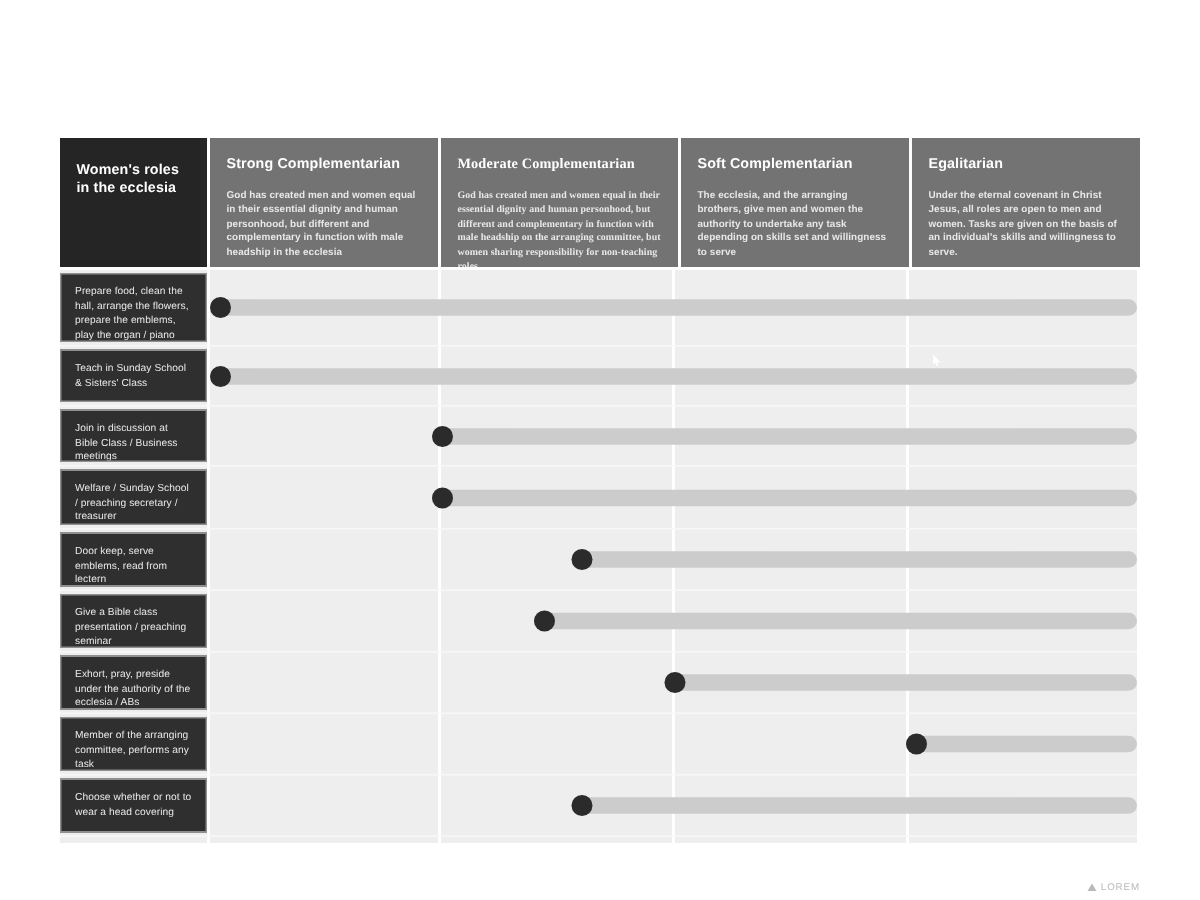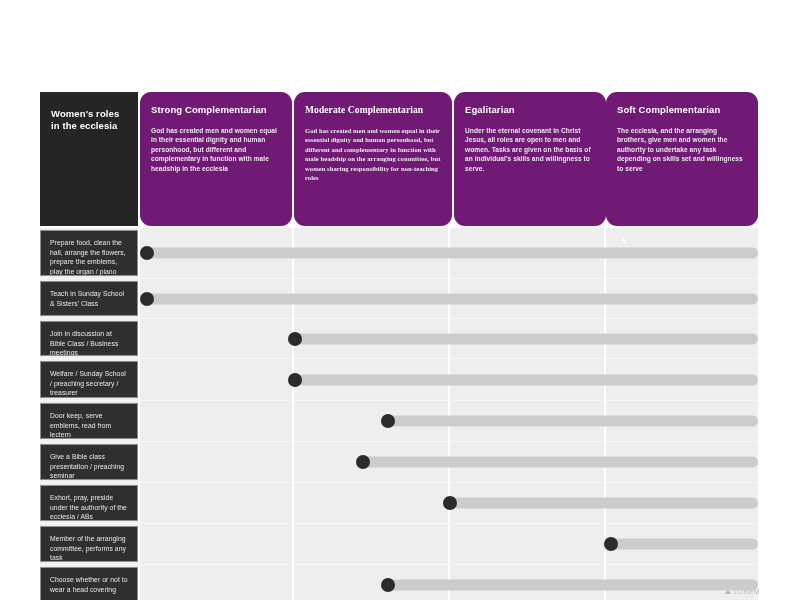--- a/index.html
+++ b/index.html
@@ -12,21 +12,21 @@
   }
   #chart-root{
     position:absolute;
     left:40px; top:92px;
     width:718px; height:490px;
   }
 
   
   .header-row{
     display:flex;
-    height:134px;
+    height:86px;
     align-items:stretch;
   }
   .hdr-cell{
     box-sizing:border-box;
     margin-right:2px;
     padding:12px 11px 8px 11px;
     color:#ffffff;
     overflow:hidden;
   }
   .hdr-label{
@@ -35,23 +35,22 @@
     flex:0 0 98px;
     padding-top:16px;
   }
   .hdr-label .hdr-title{
     font-size:9.5px;
     font-weight:bold;
     line-height:12px;
     letter-spacing:.1px;
   }
   .hdr-col{
-    background:#701a75;
+    background:#737373;
     flex:0 0 auto;
-    border-radius:11px;
   }
   .hdr-col.c1{width:152px;flex-basis:152px;}
   .hdr-col.c2{width:158px;flex-basis:158px;font-family:Liberation Serif, serif;}
   .hdr-col.c3{width:152px;flex-basis:152px;}
   .hdr-col.c4{width:152px;flex-basis:152px;margin-right:0;}
   .hdr-col .hdr-title{
     font-size:9.5px;
     font-weight:bold;
     line-height:12px;
     margin-bottom:10px;
@@ -176,28 +175,28 @@
     <div class="hdr-cell hdr-col c1">
       <div class="hdr-title">Strong Complementarian</div>
       <div class="hdr-desc">God has created men and women equal in their essential dignity and human personhood, but different and complementary in function with male headship in the ecclesia</div>
     </div>
 
     <div class="hdr-cell hdr-col c2">
       <div class="hdr-title">Moderate Complementarian</div>
       <div class="hdr-desc">God has created men and women equal in their essential dignity and human personhood, but different and complementary in function with male headship on the arranging committee, but women sharing responsibility for non-teaching roles</div>
     </div>
 
+    <div class="hdr-cell hdr-col c3">
+      <div class="hdr-title">Soft Complementarian</div>
+      <div class="hdr-desc">The ecclesia, and the arranging brothers, give men and women the authority to undertake any task depending on skills set and willingness to serve</div>
+    </div>
+
     <div class="hdr-cell hdr-col c4">
       <div class="hdr-title">Egalitarian</div>
       <div class="hdr-desc">Under the eternal  covenant in Christ Jesus, all roles are open to men and women. Tasks are given on the basis of an individual's skills and willingness to serve.</div>
-    </div>
-
-    <div class="hdr-cell hdr-col c3">
-      <div class="hdr-title">Soft Complementarian</div>
-      <div class="hdr-desc">The ecclesia, and the arranging brothers, give men and women the authority to undertake any task depending on skills set and willingness to serve</div>
     </div>
   </div>
 
   <div class="body-area">
     <div class="vgrid" style="left:98px"></div>
     <div class="vgrid" style="left:252px"></div>
     <div class="vgrid" style="left:408px"></div>
     <div class="vgrid" style="left:564px"></div>
 
     <div class="rows" id="rows-container">

